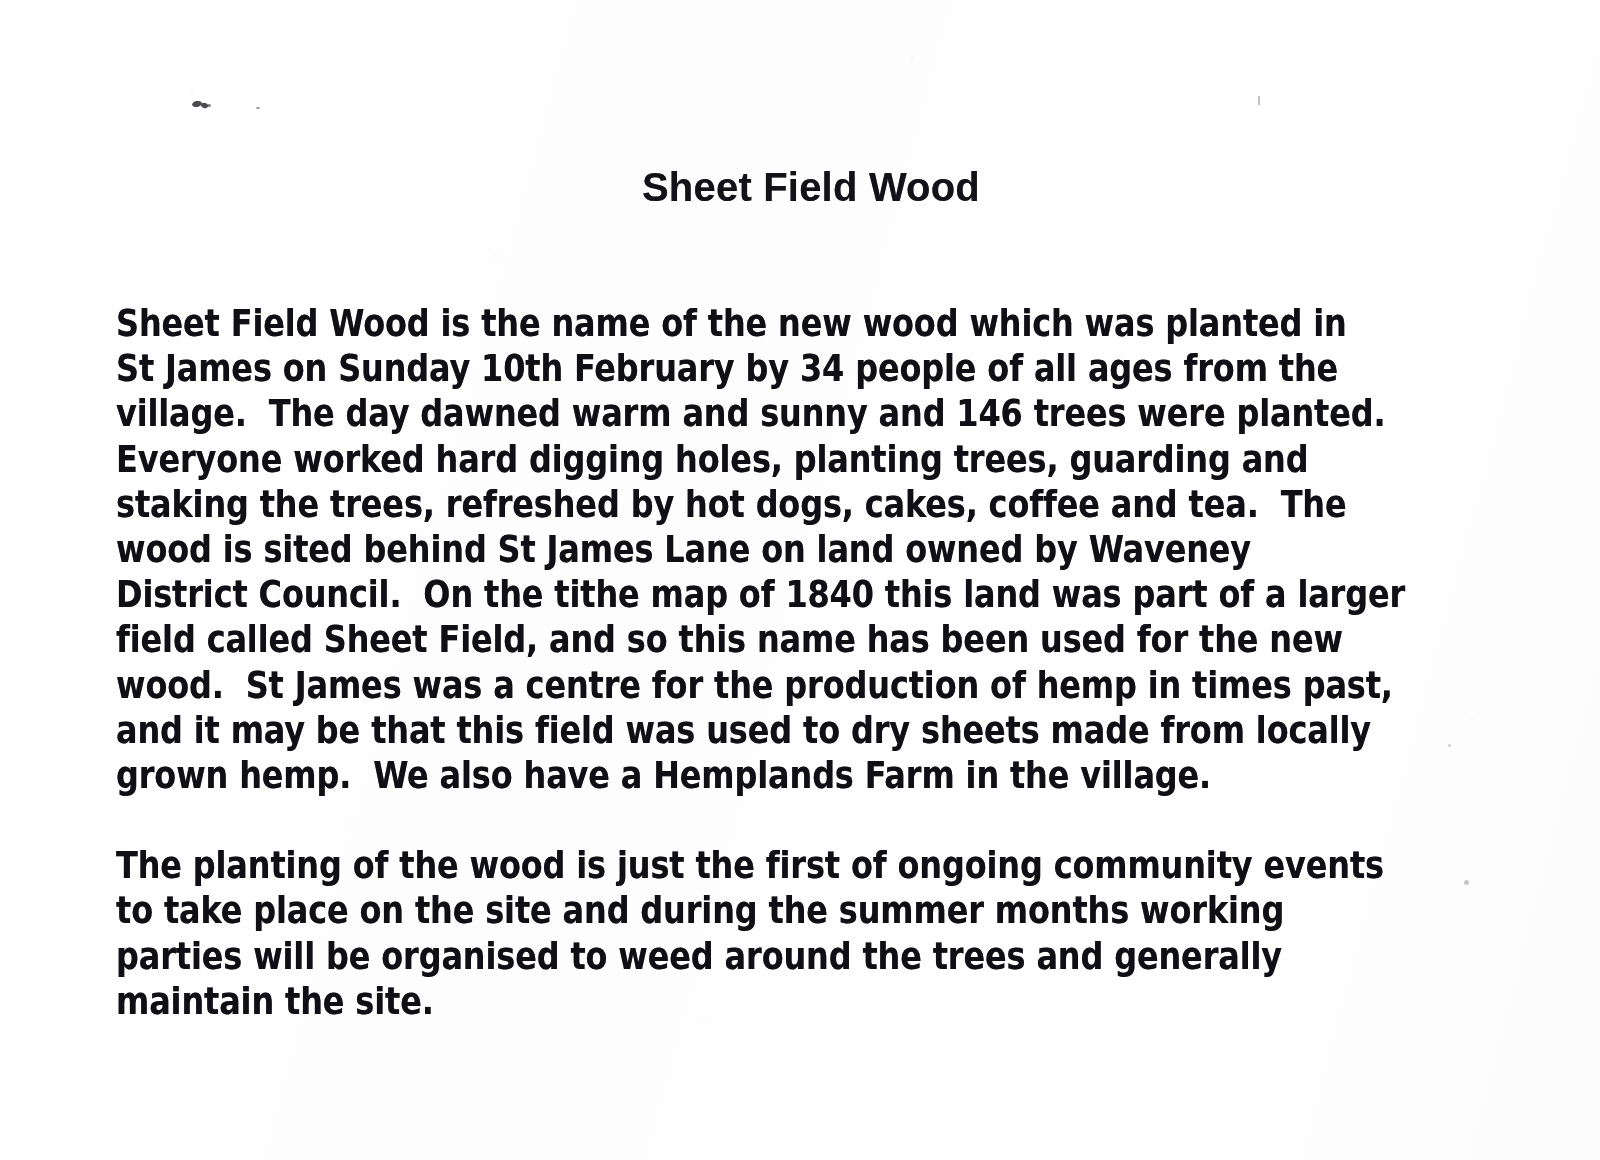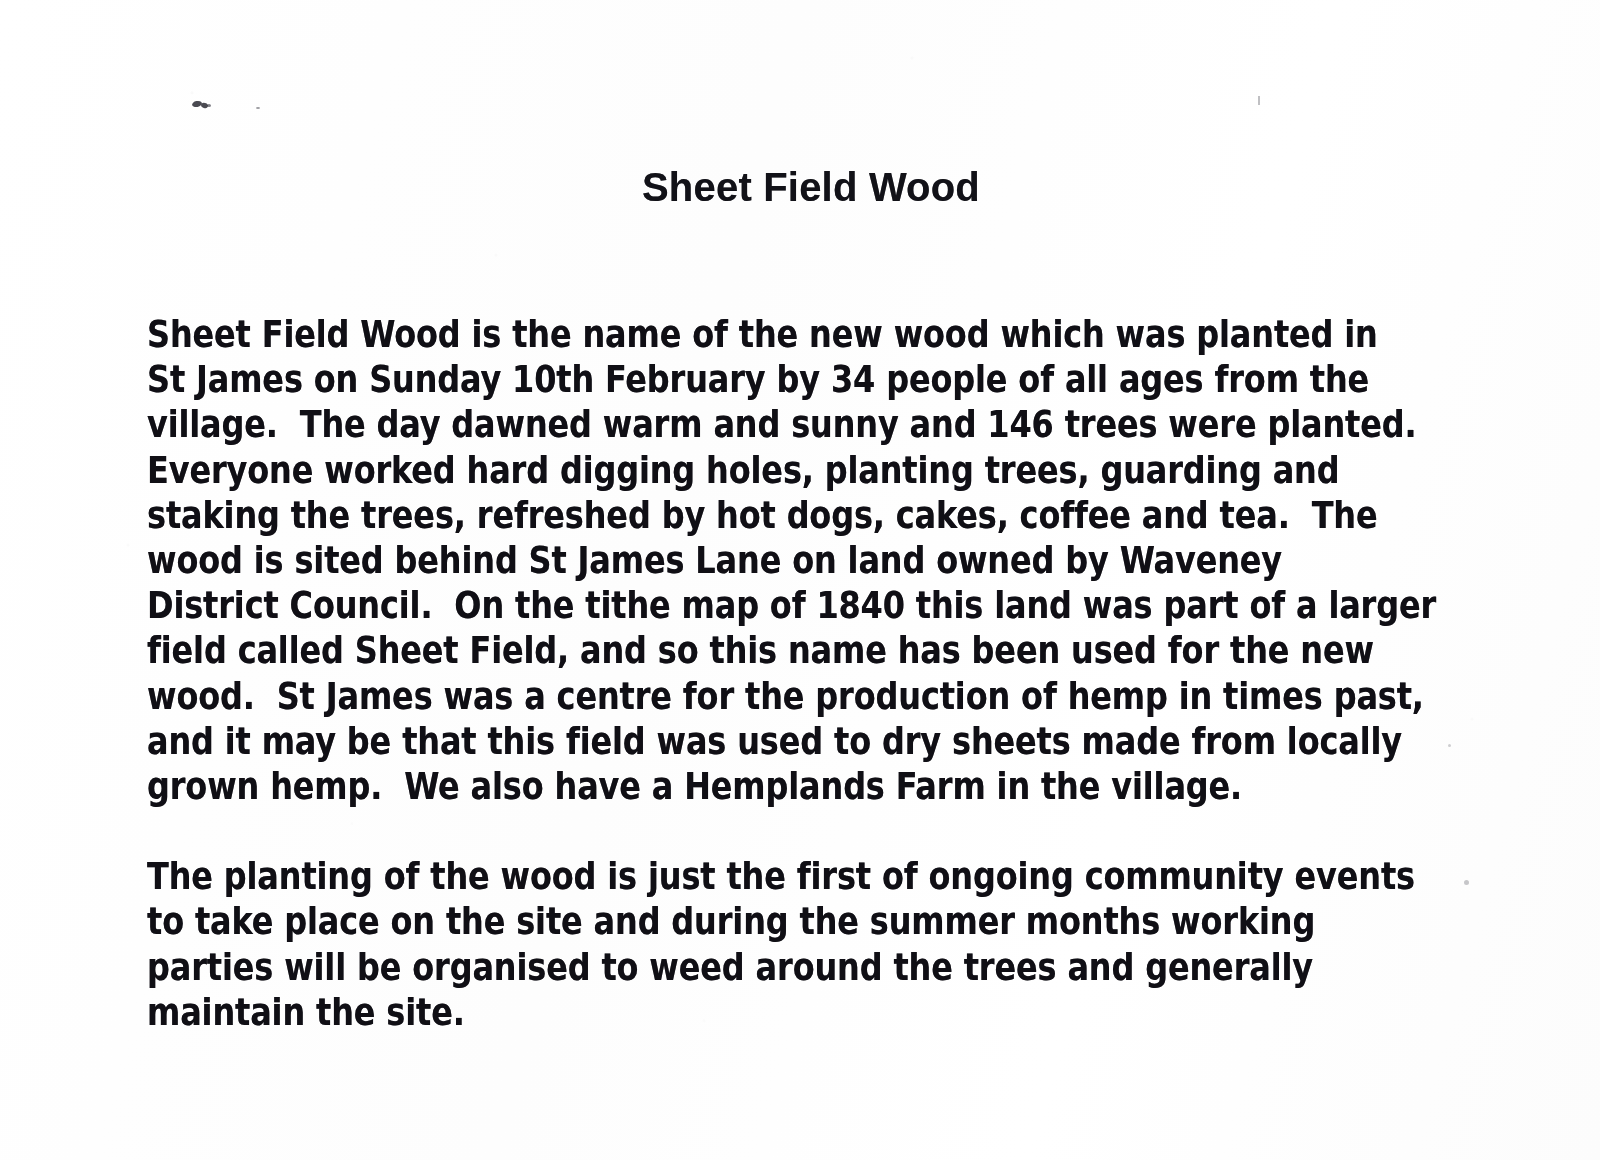--- a/index.html
+++ b/index.html
@@ -95,23 +95,22 @@
     line-height: 55px;
     letter-spacing: 0.2px;
     color: #121218;
     text-indent: -10px; 
   }
 
   
   #body-copy {
     position: absolute;
     left: 116px;
-    top: 312px;
+    top: 301px;
     width: 1400px;
-    margin-left: 31px;
   }
   .para {
     margin: 0;
     font-family: "DejaVu Sans Condensed", "Liberation Sans Narrow", "Liberation Sans", sans-serif;
     font-weight: 700;
     font-size: 38px;
     line-height: 45.2px;
     color: #100f15;
     letter-spacing: -0.15px;
     white-space: pre-wrap;

